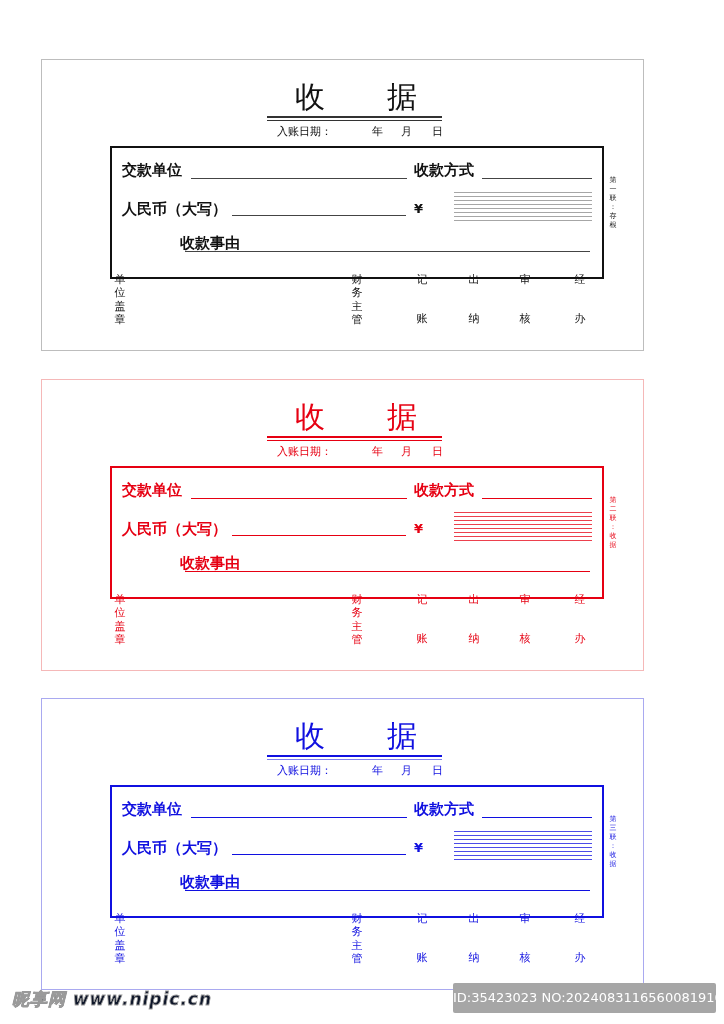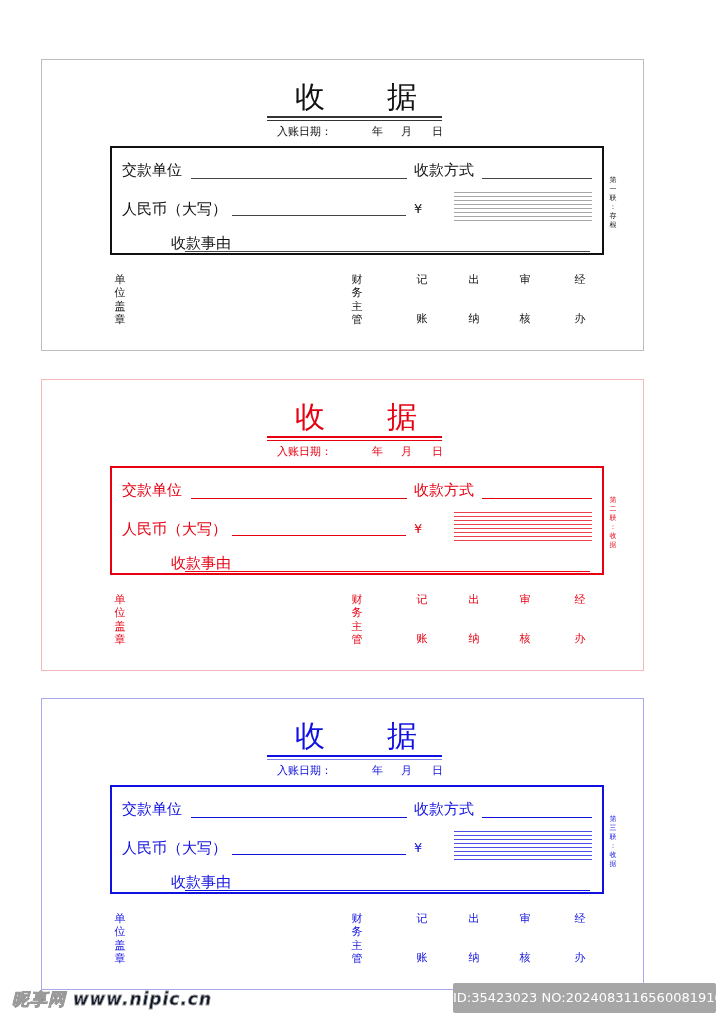--- a/index.html
+++ b/index.html
@@ -14,36 +14,36 @@
   .title .ch1 { left:28px; }
   .title .ch2 { left:120px; }
   .title .dbl { position:absolute; left:0; top:38px; width:175px; height:5px; border-top:2px solid currentColor; border-bottom:1px solid currentColor; box-sizing:border-box; }
   .c1 .title .dbl { border-color:#333; }
   .c3 .title .dbl { border-top-color:#1010e0; border-bottom-color:#8080f0; }
   .date { position:absolute; left:235px; top:65px; font-size:11px; line-height:14px; white-space:nowrap; }
   .date .lbl { position:absolute; left:0; }
   .date .y { position:absolute; left:95px; }
   .date .m { position:absolute; left:124px; }
   .date .d { position:absolute; left:155px; }
-  .box { position:absolute; left:68px; top:86px; width:494px; height:109px; box-sizing:border-box; border:2px solid currentColor; }
+  .box { position:absolute; left:68px; top:86px; width:494px; height:133px; box-sizing:border-box; border:2px solid currentColor;font-weight:bold; }
   .c1 .box { border-color:#111; }
   .row { position:absolute; font-size:15px; line-height:20px; white-space:nowrap; }
   .line { position:absolute; border-bottom:1px solid currentColor; height:0; }
   .c1 .line { border-color:#444; }
   .r1 { left:10px; top:12px; }
   .l1 { left:79px; top:30px; width:216px; }
   .r1b { left:302px; top:12px; }
   .l1b { left:370px; top:30px; width:110px; }
   .r2 { left:10px; top:51px; }
   .l2 { left:120px; top:67px; width:174px; }
   .yen { position:absolute; left:302px; top:52px; font-size:13px; line-height:18px; }
   .ruled { position:absolute; left:342px; top:44px; width:138px; }
   .ruled div { height:0; border-bottom:1px solid currentColor; margin-bottom:3px; opacity:.75; }
   .c1 .ruled div { border-color:#888; }
-  .r3 { left:16px; top:85px;padding-left:43px; }
+  .r3 { left:25px; top:85px;padding-left:43px; }
   .l3 { left:73px; top:103px; width:405px; }
   .side { position:absolute; left:566px; top:116px; width:10px; font-size:7px; line-height:9px; text-align:center; }
   .side span { display:block; }
   .sig { position:absolute; top:213px; font-size:11px; line-height:13.3px; width:14px; text-align:center; }
   .sig span { display:block; }
   .sig.two span.b { margin-top:26px; }
   .watermark { position:absolute; left:12px; top:988px; font-size:17px; color:#0f172a; font-style:italic; font-weight:bold;
                -webkit-text-stroke:0.8px #9a9a9a; letter-spacing:1px; white-space:nowrap; }
   .idbar { position:absolute; left:453px; top:983px; width:263px; height:30px; background:#a6a6a6; color:#fff;
            font-size:13px; line-height:30px; text-align:center; border-radius:2px; white-space:nowrap; }

